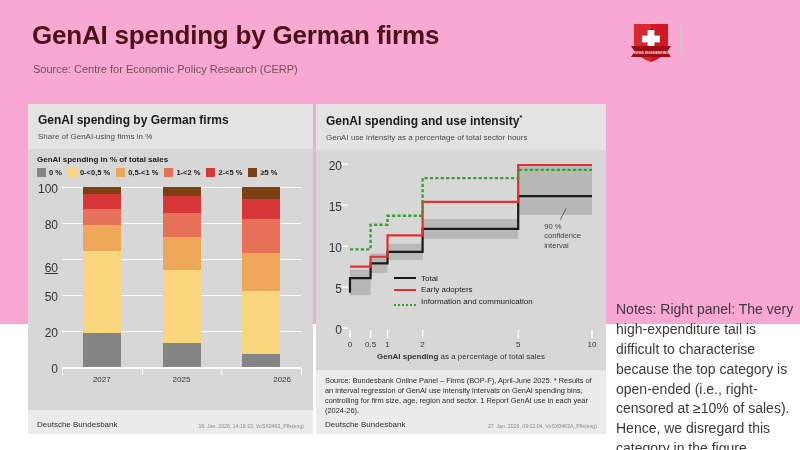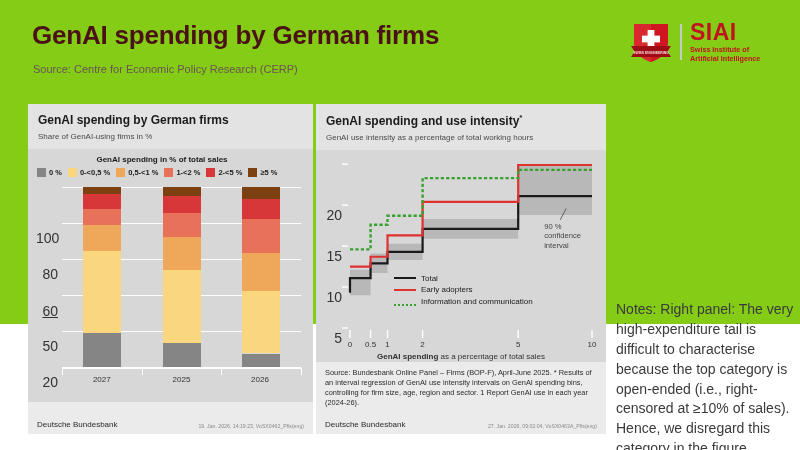--- a/index.html
+++ b/index.html
@@ -2,21 +2,21 @@
 <html><head>
 <meta charset="utf-8">
 <style>
   * { box-sizing: border-box; margin: 0; padding: 0; }
   html, body {
     width: 800px; height: 450px;
     background: #ffffff;
     font-family: "Liberation Sans", sans-serif;
     overflow: hidden;
   }
-  .page { position: relative; width: 800px; height: 324px; background:#84cc16; }
+  .page { position: relative; width: 800px; height: 324px; background:#f9a8d4; }
 
   
   .header { position:absolute; left:0; top:0; width:800px; height:92px; }
   .title {
     position:absolute; left:32px; top:20px;
     font-size:26px; font-weight:bold; color:#4a1216; letter-spacing:-0.2px;
   }
   .subsource {
     position:absolute; left:33px; top:63px;
     font-size:11px; color:#6b5254;
@@ -34,48 +34,48 @@
   .panel { position:absolute; background:#d7d7d7; }
   .panel-left { left:28px; top:104px; width:285px; height:330px; }
   .panel-right { left:316px; top:104px; width:290px; height:330px; }
 
   .panel-head { padding:9px 10px 0 10px; background:#e3e3e3; }
   .panel-title { font-size:12px; font-weight:bold; color:#1a1a1a; }
   .panel-title .star { font-size:8px; vertical-align:super; }
   .panel-sub { font-size:8px; color:#4a4a4a; margin-top:5px; padding-bottom:8px; }
 
   
-  .legend-left { padding:6px 26px 2px 9px;text-align:center; }
+  .legend-left { padding:6px 26px 2px 9px; }
   .legend-caption { font-size:8px; font-weight:bold; color:#1a1a1a; margin-bottom:4px; }
   .legend-row { display:flex; align-items:center; flex-wrap:nowrap; }
   .legend-item { display:flex; align-items:center; margin-right:6px; }
   .legend-swatch { width:9px; height:9px; margin-right:3px; flex:none; }
   .legend-label { font-size:7.5px; font-weight:bold; color:#1a1a1a; white-space:nowrap; }
 
   
   .chart-left { position:relative; height:215px; margin:2px 8px 0 8px; }
   .chart-right { position:relative; height:215px; margin:0 8px 0 8px; }
 
-  .ylabel { position:absolute; font-size:14px; color:#333; text-align:right; width:22px;margin-top:48px; }
+  .ylabel { position:absolute; font-size:12px; color:#333; text-align:right; width:22px; }
   .gridline { position:absolute; height:1px; background:#fff; }
 
   .bar { position:absolute; width:38px; }
   .seg { position:absolute; width:100%; }
 
   .baseline { position:absolute; height:1.5px; background:#fff; }
   .xtick { position:absolute; width:1px; background:#fff; }
   .xlabel { position:absolute; font-size:8px; color:#333; text-align:center; }
 
   
   .panel-foot {
     position:absolute; left:0; bottom:0; width:100%;
     background:#ebebeb; padding:6px 9px 5px 9px;
   }
   .foot-src { font-size:7.4px; color:#2a2a2a; line-height:1.35; }
-  .foot-bottom { display:flex; justify-content:space-between; align-items:flex-end; margin-top:12px; }
+  .foot-bottom { display:flex; justify-content:space-between; align-items:flex-end; margin-top:4px; }
   .foot-bank { font-size:8px; color:#2a2a2a; }
   .foot-stamp { font-size:5.2px; color:#8a8a8a; }
 
   
   .notes {
     position:absolute; left:616px; top:300px; width:180px;
     font-size:14px; line-height:1.42; color:#3a3a3a;
   }
 </style>
 </head>
@@ -92,27 +92,20 @@
         <svg width="46" height="46" viewBox="0 0 46 46">
           <path d="M6 5 H40 V24 C40 34 32 40 23 43 C14 40 6 34 6 24 Z" fill="#d01621"></path>
           <path d="M6 5 H23 V43 C14 40 6 34 6 24 Z" fill="#e23b3b" opacity="0.55"></path>
           <rect x="19.6" y="11" width="6.8" height="18" fill="#ffffff"></rect>
           <rect x="14" y="16.6" width="18" height="6.8" fill="#ffffff"></rect>
           <path d="M3 27 L43 27 L39.5 32.5 L43 38 L3 38 L6.5 32.5 Z" fill="#9e0d16"></path>
           <text x="23" y="34.6" font-family="Liberation Sans, sans-serif" font-size="3.4" fill="#ffd9dc" text-anchor="middle" font-weight="bold">SWISS ENGINEERING</text>
         </svg>
       </div>
       <div class="logo-divider"></div>
-      <div class="logo-text">
-        <div class="logo-main">SIAI</div>
-        <div class="logo-sub">
-          <span>Swiss Institute of</span><br>
-          <span>Artificial Intelligence</span>
-        </div>
-      </div>
     </div>
   </div>
 
   <div class="panel panel-left">
     <div class="panel-head">
       <div class="panel-title">GenAI spending by German firms</div>
       <div class="panel-sub">Share of GenAI-using firms in %</div>
     </div>
 
     <div class="legend-left">
@@ -144,21 +137,21 @@
           </div>
         </div>
     </div>
 
     <div class="chart-left" id="left-chart">
         <div class="gridline" style="left: 26px; top: 6px; width: 239px;"></div>
         <div class="ylabel" style="left: 0px; top: 1px;">100</div>
         <div class="gridline" style="left: 26px; top: 42px; width: 239px;"></div>
         <div class="ylabel" style="left: 0px; top: 37px;">80</div>
         <div class="gridline" style="left: 26px; top: 78px; width: 239px;"></div>
-        <div class="ylabel" style="left: 0px; top: 74px; text-decoration: underline;">60</div>
+        <div class="ylabel" style="left: 0px; top: 80px; text-decoration: underline;">60</div>
         <div class="gridline" style="left: 26px; top: 114px; width: 239px;"></div>
         <div class="ylabel" style="left: 0px; top: 109px;">50</div>
         <div class="gridline" style="left: 26px; top: 150px; width: 239px;"></div>
         <div class="ylabel" style="left: 0px; top: 145px;">20</div>
         <div class="gridline" style="left: 26px; top: 186px; width: 239px;"></div>
         <div class="ylabel" style="left: 0px; top: 181px;">0</div>
         <div class="bar" style="left: 46.8333px; top: 6px; height: 180px;">
           <div class="seg" style="background: rgb(133, 133, 133); top: 145.8px; height: 34.2px;"></div>
           <div class="seg" style="background: rgb(250, 215, 127); top: 64.08px; height: 81.72px;"></div>
           <div class="seg" style="background: rgb(239, 167, 90); top: 37.62px; height: 26.46px;"></div>
@@ -177,42 +170,42 @@
         </div>
         <div class="xlabel" style="left: 120.5px; top: 194px; width: 50px;">2025</div>
         <div class="bar" style="left: 206.167px; top: 6px; height: 180px;">
           <div class="seg" style="background: rgb(133, 133, 133); top: 166.5px; height: 13.5px;"></div>
           <div class="seg" style="background: rgb(250, 215, 127); top: 104.22px; height: 62.28px;"></div>
           <div class="seg" style="background: rgb(239, 167, 90); top: 66.24px; height: 37.98px;"></div>
           <div class="seg" style="background: rgb(232, 113, 90); top: 32.22px; height: 34.02px;"></div>
           <div class="seg" style="background: rgb(216, 55, 58); top: 11.52px; height: 20.7px;"></div>
           <div class="seg" style="background: rgb(125, 64, 17); top: 0px; height: 11.52px;"></div>
         </div>
-        <div class="xlabel" style="left: 199px; top: 194px; width: 50px;">2026</div>
+        <div class="xlabel" style="left: 205px; top: 194px; width: 50px; text-align: right;">2026</div>
         <div class="baseline" style="left: 26px; top: 186px; width: 239px;"></div>
         <div class="xtick" style="left: 26px; top: 187px; height: 7px;"></div>
         <div class="xtick" style="left: 105.667px; top: 187px; height: 7px;"></div>
         <div class="xtick" style="left: 185.333px; top: 187px; height: 7px;"></div>
         <div class="xtick" style="left: 265px; top: 187px; height: 7px;"></div>
       </div>
 
     <div class="panel-foot">
       <div class="foot-bottom">
         <div class="foot-bank">Deutsche Bundesbank</div>
         <div class="foot-stamp">19. Jan. 2026, 14:19:23, VoSX0462_Pfls(eng)</div>
       </div>
     </div>
   </div>
 
   <div class="panel panel-right">
     <div class="panel-head">
       <div class="panel-title">
         <span>GenAI spending and use intensity</span><span class="star">*</span>
       </div>
-      <div class="panel-sub">GenAI use intensity as a percentage of total working hours</div>
+      <div class="panel-sub">GenAI use intensity as a percentage of total sector hours</div>
     </div>
 
     <div class="chart-right" id="right-chart"><svg width="274" height="215">
           <polygon points="26,119.84761904761906 46.57,119.84761904761906 46.57,103.46666666666667 63.51,103.46666666666667 63.51,93.63809523809523 98.6,93.63809523809523 98.6,69.06666666666666 194.19,69.06666666666666 194.19,15.828571428571433 268,15.828571428571433 268,64.97142857142858 194.19,64.97142857142858 194.19,88.72380952380952 98.6,88.72380952380952 98.6,110.01904761904761 63.51,110.01904761904761 63.51,123.12380952380953 46.57,123.12380952380953 46.57,145.23809523809524 26,145.23809523809524" fill="#b8b8b8"></polygon>
           <line x1="18" x2="24" y1="178" y2="178" stroke="#ffffff" stroke-width="1.4"></line>
           <line x1="18" x2="24" y1="137.04761904761904" y2="137.04761904761904" stroke="#ffffff" stroke-width="1.4"></line>
           <line x1="18" x2="24" y1="96.0952380952381" y2="96.0952380952381" stroke="#ffffff" stroke-width="1.4"></line>
           <line x1="18" x2="24" y1="55.14285714285714" y2="55.14285714285714" stroke="#ffffff" stroke-width="1.4"></line>
           <line x1="18" x2="24" y1="14.1904761904762" y2="14.1904761904762" stroke="#ffffff" stroke-width="1.4"></line>
           <path d="M 26 142.78095238095239 L 26 128.03809523809525 L 46.57 128.03809523809525 L 46.57 113.29523809523809 L 63.51 113.29523809523809 L 63.51 101.82857142857144 L 98.6 101.82857142857144 L 98.6 78.8952380952381 L 194.19 78.8952380952381 L 194.19 46.133333333333326 L 268 46.133333333333326" fill="none" stroke="#1a1a1a" stroke-width="2.2"></path>

